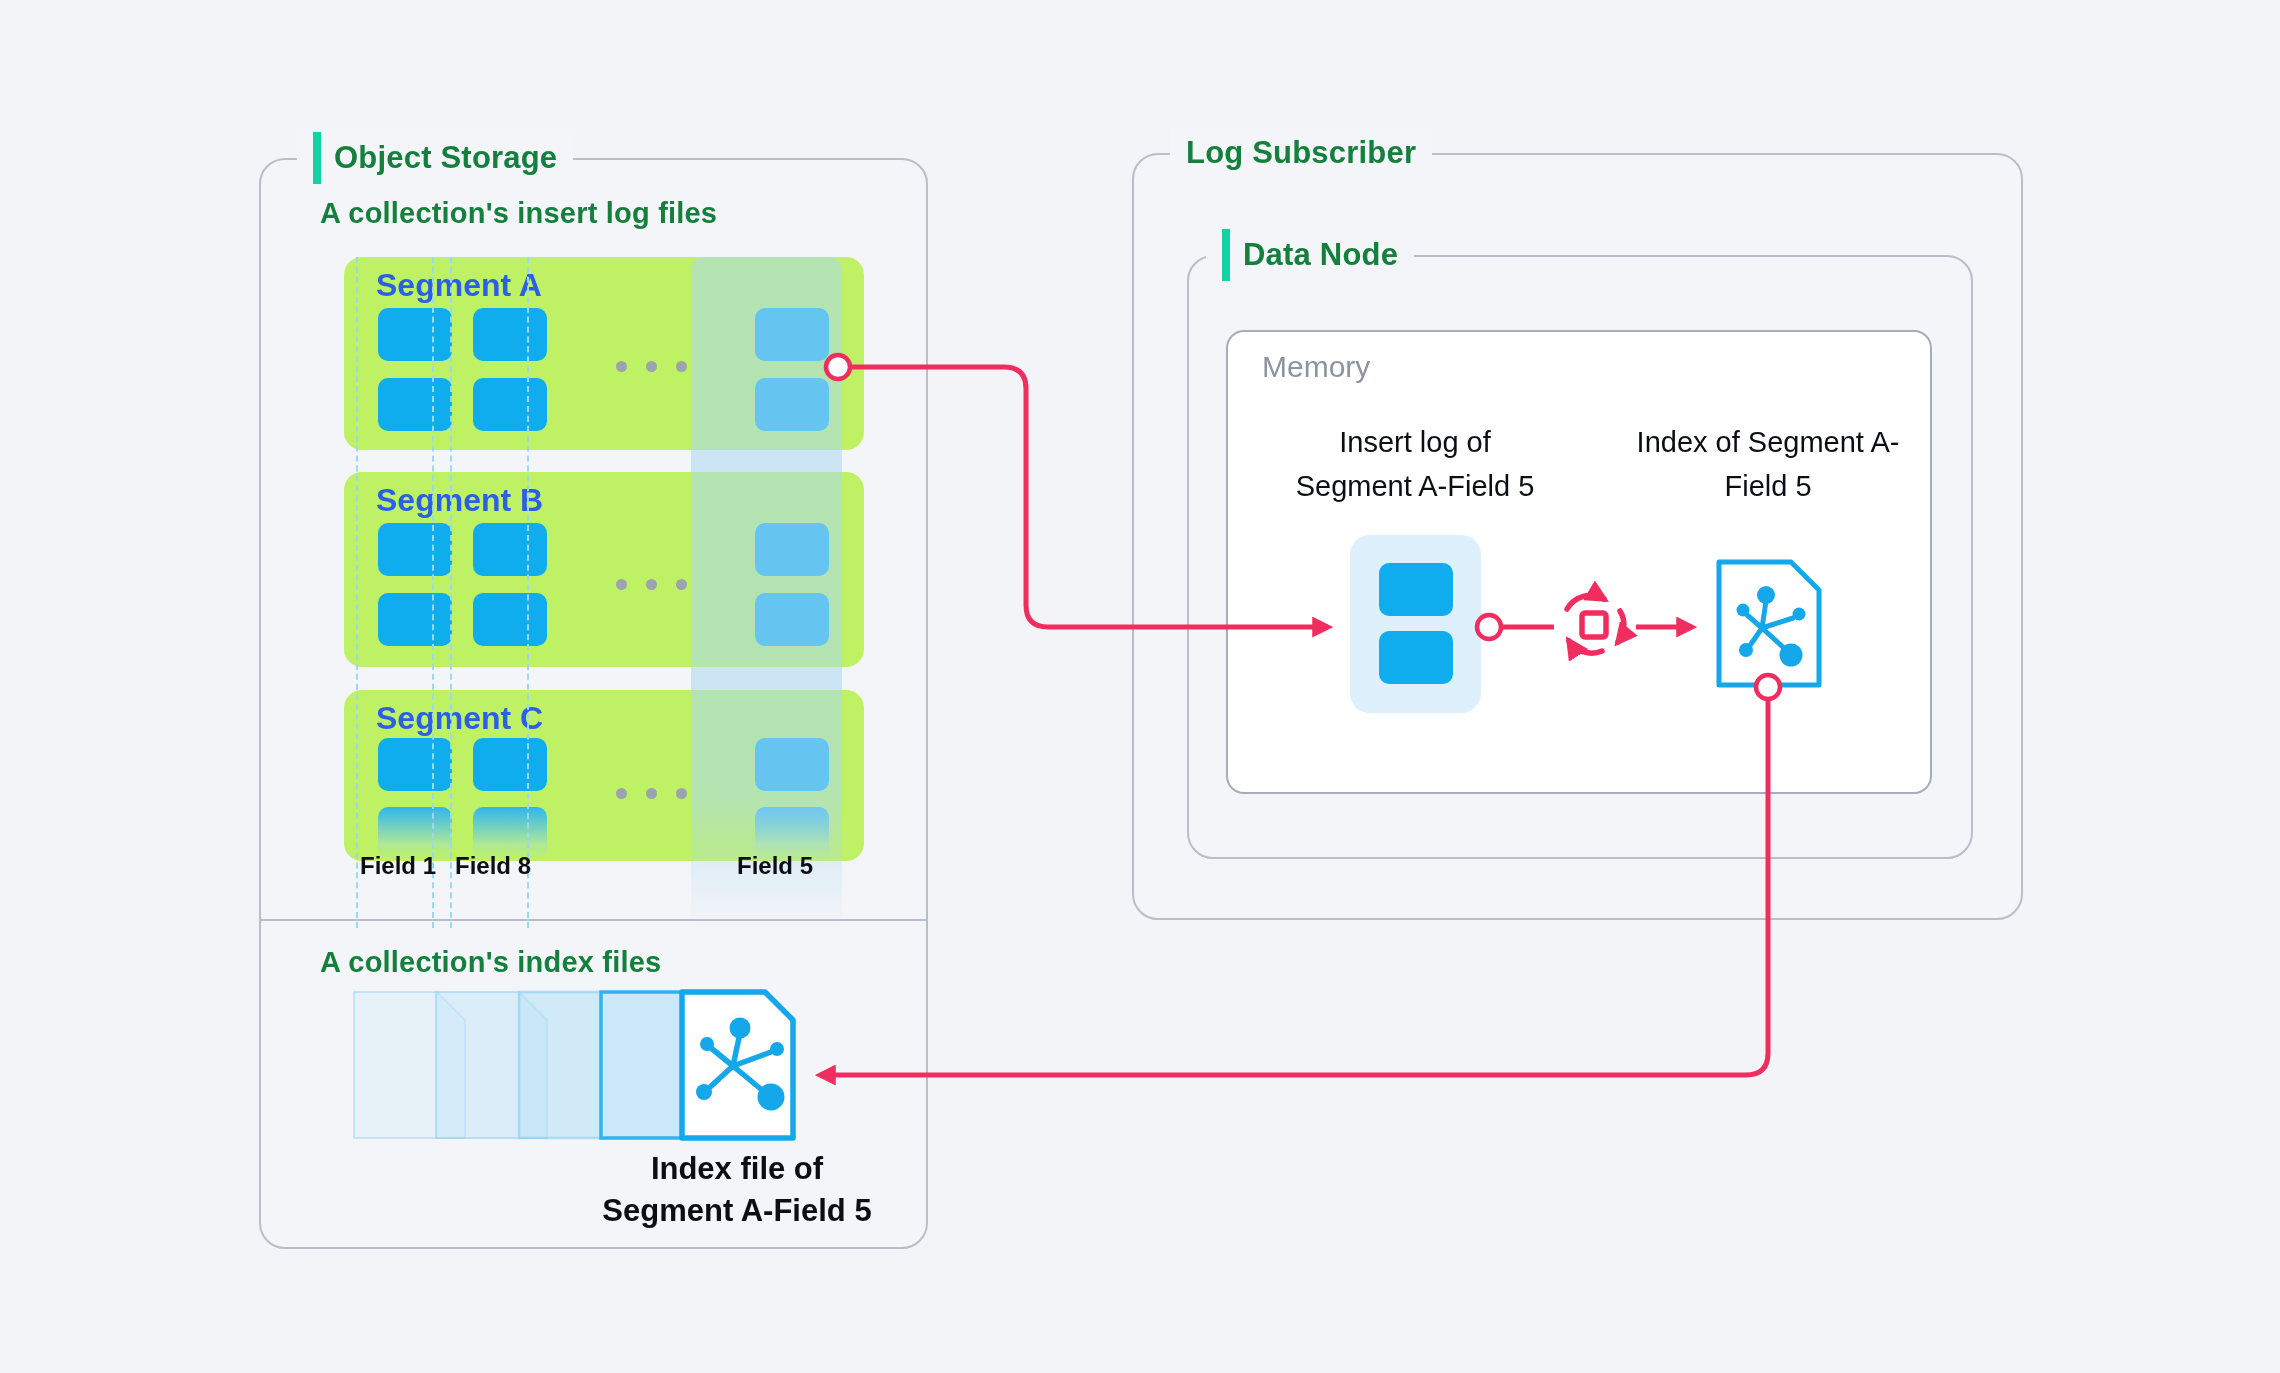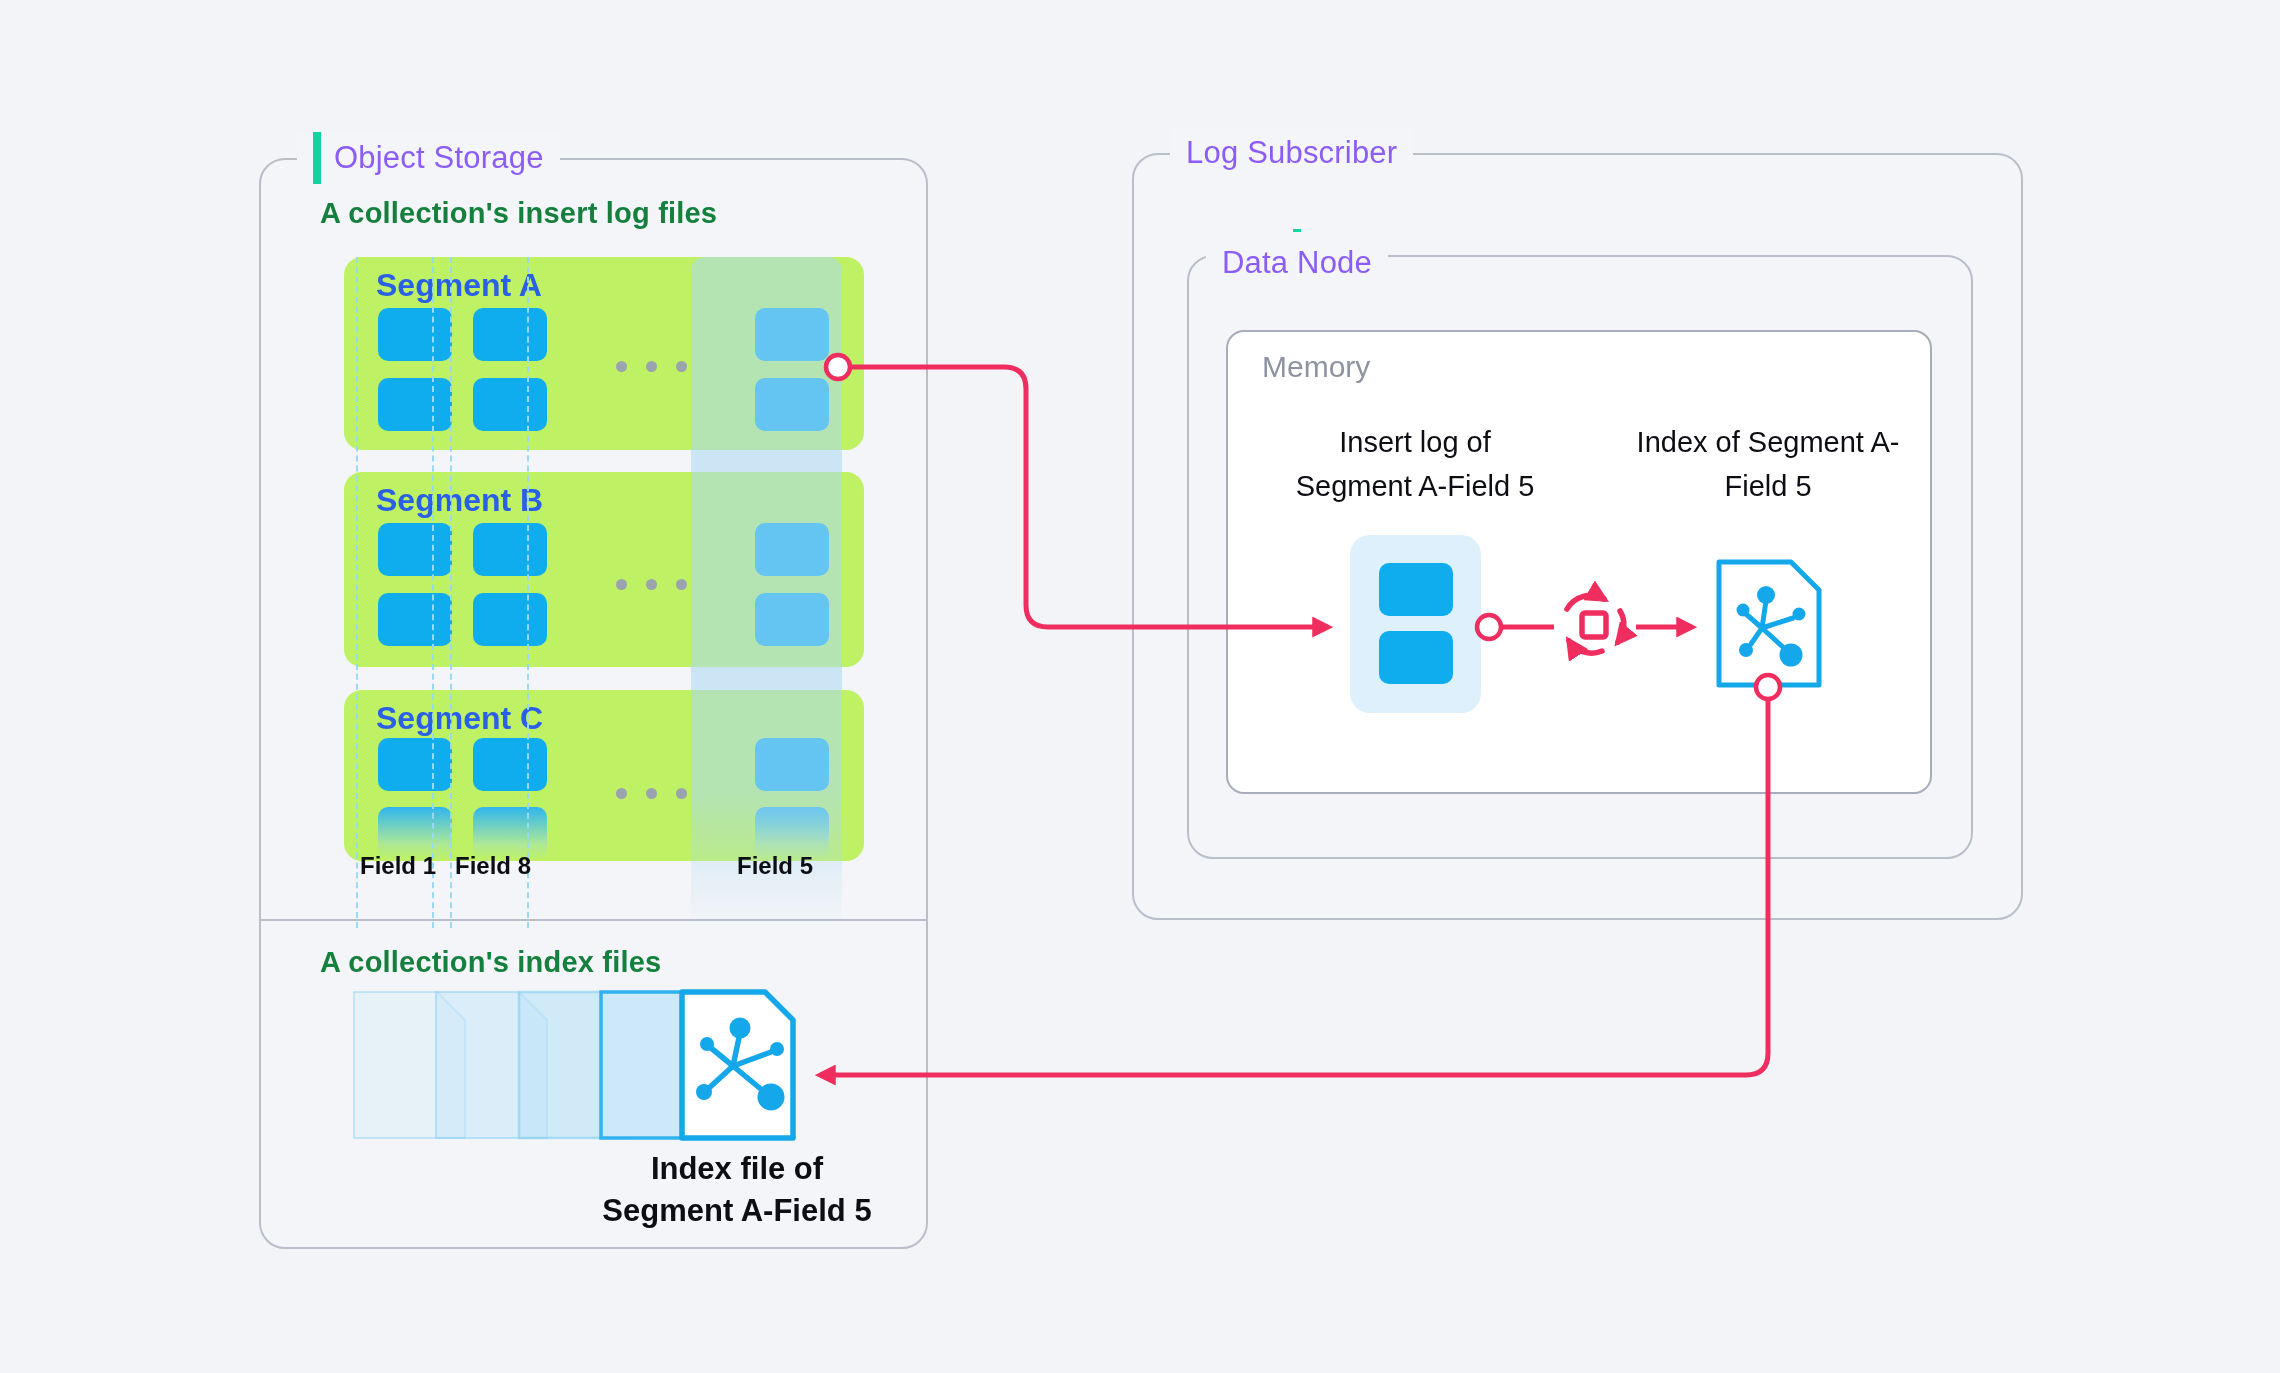--- a/index.html
+++ b/index.html
@@ -11,24 +11,24 @@
   #os-panel{left:259px;top:158px;width:669px;height:1091px;z-index:1;}
   #os-divider{position:absolute;left:259px;top:919px;width:669px;height:0;border-top:2px solid #b9bec9;z-index:2;}
   #ls-panel{left:1132px;top:153px;width:891px;height:767px;z-index:1;}
   #dn-panel{left:1187px;top:255px;width:786px;height:604px;z-index:1;}
   #mem-panel{left:1226px;top:330px;width:706px;height:464px;background:#ffffff;border:2px solid #a7adba;border-radius:18px;z-index:2;}
 
   
   .legend{position:absolute;display:flex;align-items:center;gap:13px;background:#f3f5f8;
           padding:0 16px;z-index:7;height:52px;}
   .legend .bar{width:8px;height:52px;background:#12d3a2;}
-  .legend .t{font-size:31px;font-weight:400;color:#8b5cf6;letter-spacing:.2px;white-space:nowrap;}
+  .legend .t{font-size:31px;font-weight:700;color:#15803d;letter-spacing:.2px;white-space:nowrap;}
   #os-legend{left:297px;top:132px;}
   #ls-legend{left:1170px;top:127px;}
-  #dn-legend{left:1206px;top:229px;flex-direction:column;}
+  #dn-legend{left:1206px;top:229px;}
   #mem-title{position:absolute;left:1262px;top:350px;font-size:30px;color:#8e949f;z-index:3;}
 
   
   .heading{position:absolute;font-size:29px;font-weight:700;color:#15803d;letter-spacing:.2px;z-index:4;white-space:nowrap;}
   #h-insert{left:320px;top:197px;}
   #h-index{left:320px;top:946px;}
 
   
   .seg-card{position:absolute;left:344px;width:520px;background:#bef264;border-radius:18px;z-index:2;}
   #card-a{top:257px;height:193px;}

